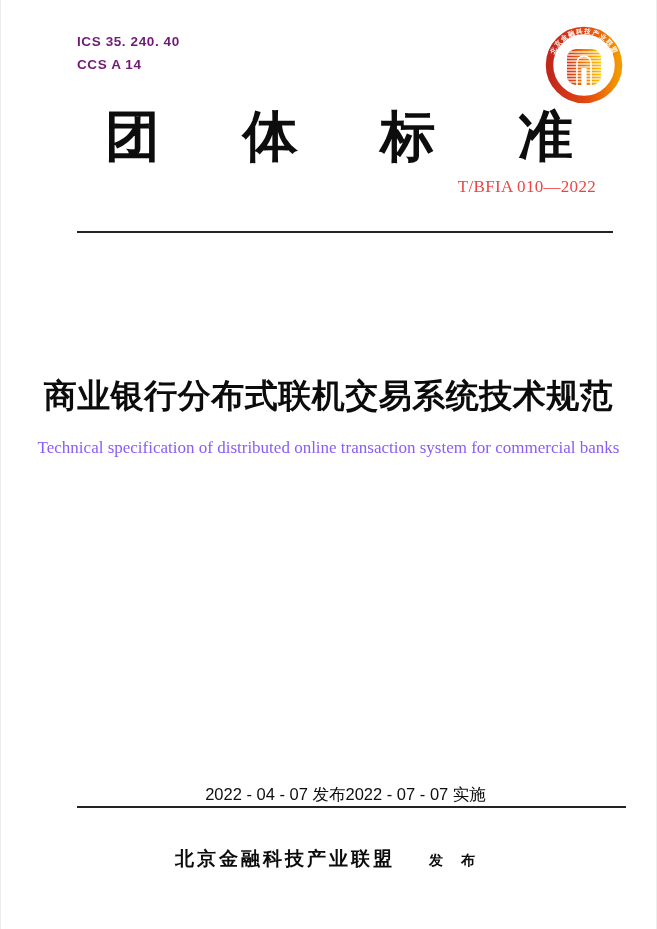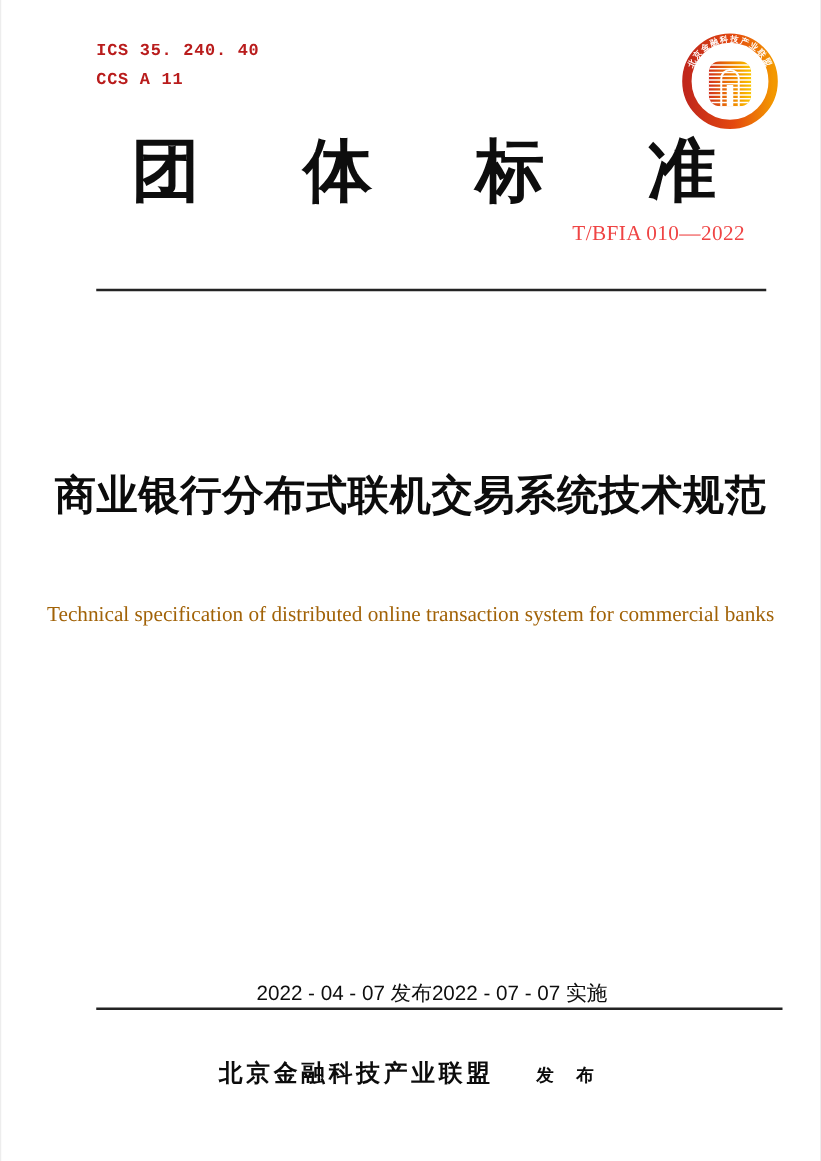--- a/index.html
+++ b/index.html
@@ -13,26 +13,26 @@
     border-left: 1px solid #ededed;
     border-right: 1px solid #ededed;
     overflow: hidden;
     font-family: "Liberation Sans", "DejaVu Sans", sans-serif;
     color: #111;
   }
 
   .ics-block {
     position: absolute;
     left: 76px; top: 30px;
-    font-family: Liberation Mono, monospace;
+    font-family: Liberation Sans, sans-serif;
     font-size: 13.5px;
     font-weight: 600;
     letter-spacing: 0.6px;
     line-height: 23px;
-    color: #b91c1c;
+    color: #701a75;
   }
 
   .logo {
     position: absolute;
     left: 544px; top: 26px;
     width: 78px; height: 78px;
   }
 
   .std-type {
     position: absolute;
@@ -71,22 +71,21 @@
     color: #0c0c0c;
   }
 
   .en-title {
     position: absolute;
     left: 0; top: 438px;
     width: 100%;
     text-align: center;
     font-family: "Liberation Serif", "DejaVu Serif", serif;
     font-size: 17px;
-    color: #a16207;
-    margin-top: 44px;
+    color: #8b5cf6;
   }
 
   .date-row {
     position: absolute;
     left: 76px; top: 784px;
     width: 537px;
     display: flex;
     justify-content: center;
     font-size: 16.5px;
     font-weight: 500;
@@ -115,21 +114,21 @@
     color: #0c0c0c;
   }
 </style>
 </head>
 <body>
 
 <div class="page">
 
   <div class="ics-block">
     <div>ICS 35. 240. 40</div>
-    <div>CCS A 11</div>
+    <div>CCS A 14</div>
   </div>
 
   <div class="logo">
     <svg viewBox="0 0 78 78" width="78" height="78">
       <defs>
         <linearGradient id="ringGrad" x1="0" y1="0" x2="1" y2="0">
           <stop offset="0" stop-color="#c1271b"></stop>
           <stop offset="0.55" stop-color="#e4490f"></stop>
           <stop offset="1" stop-color="#f39800"></stop>
         </linearGradient>

